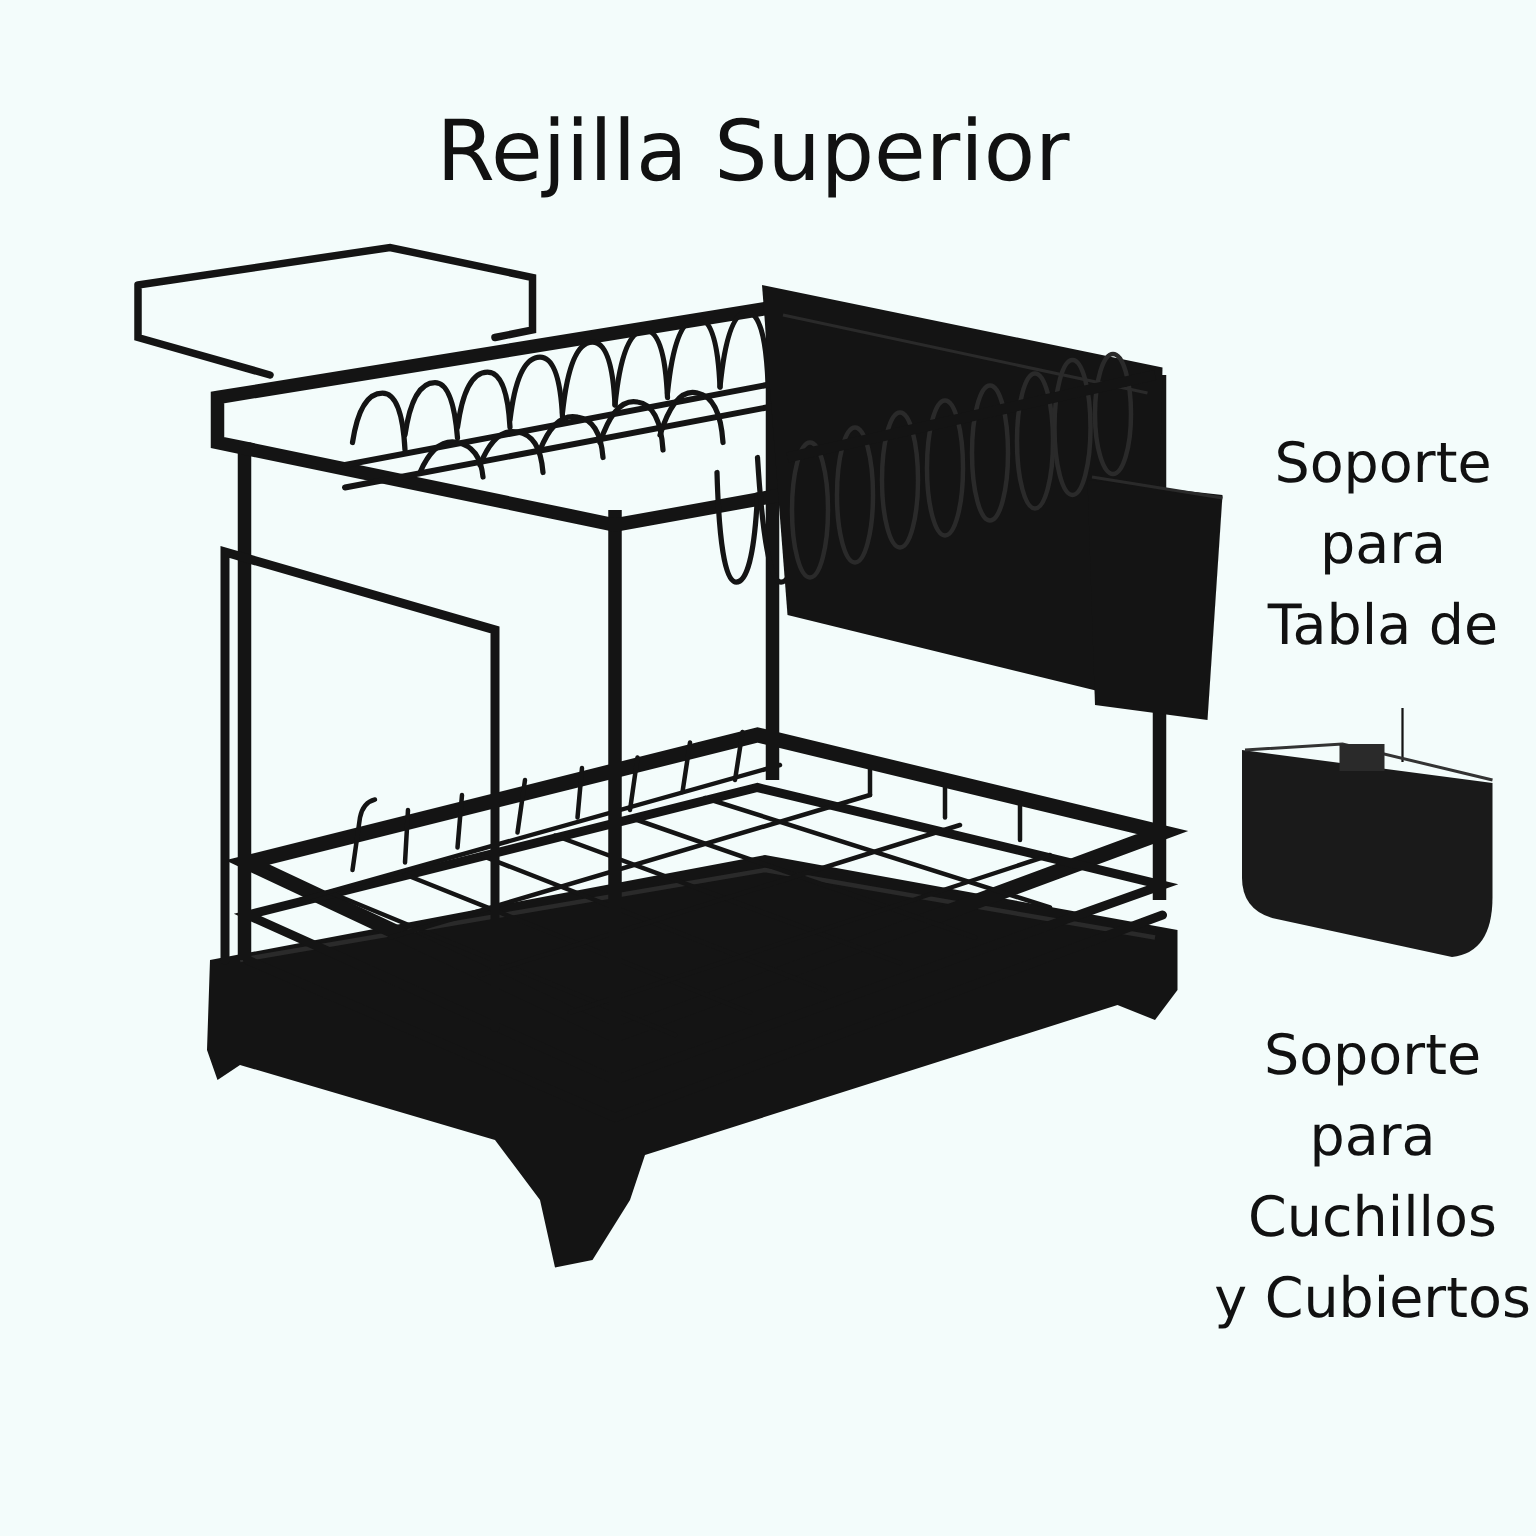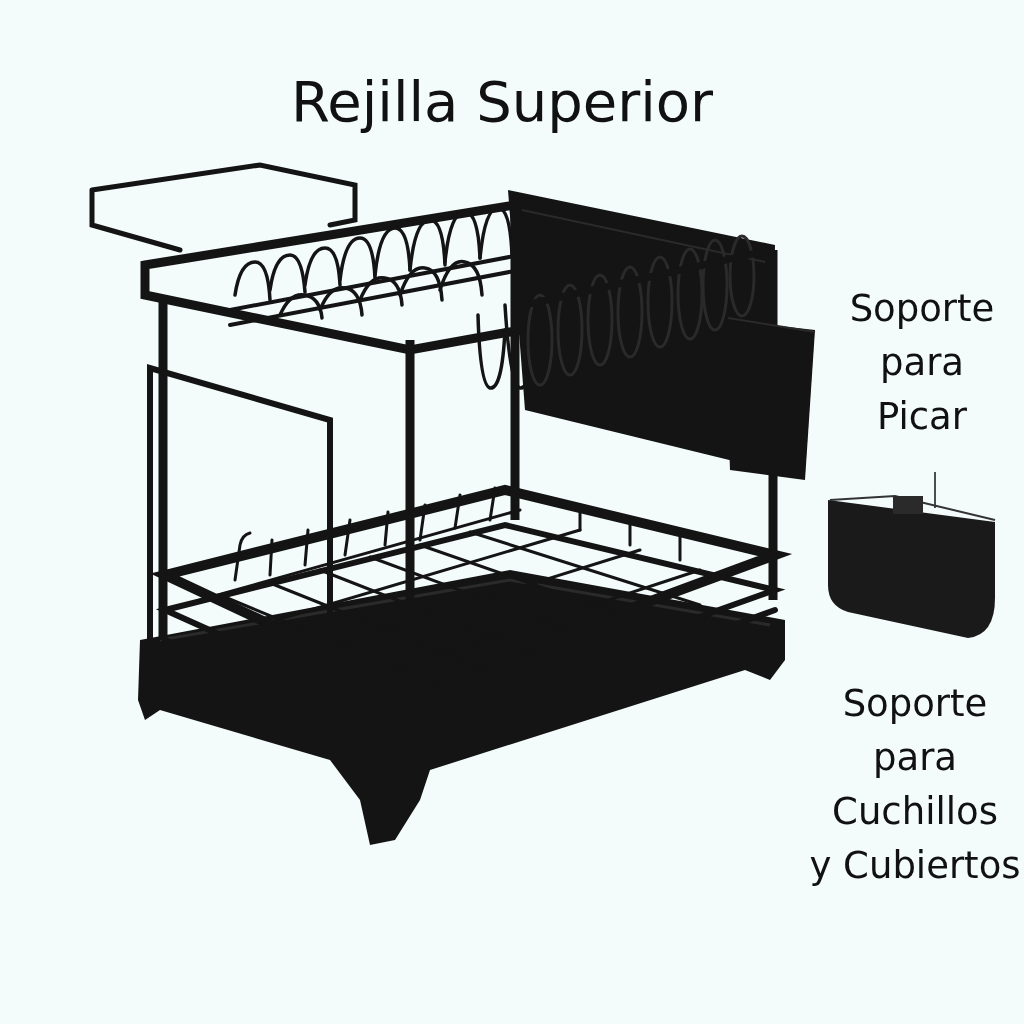--- a/index.html
+++ b/index.html
@@ -12,21 +12,21 @@
   svg { position:absolute; left:0; top:0; }
 </style>
 </head>
 <body>
 
 <div class="label" id="title">Rejilla Superior</div>
 
 <div class="label" id="lbl-board">
   <div>Soporte</div>
   <div>para</div>
-  <div>Picar</div>
+  <div>Tabla de</div>
 </div>
 
 <div class="label" id="lbl-knife">
   <div>Soporte</div>
   <div>para</div>
   <div>Cuchillos</div>
   <div>y Cubiertos</div>
 </div>
 
 <svg width="1024" height="1024" viewBox="0 0 1024 1024">

